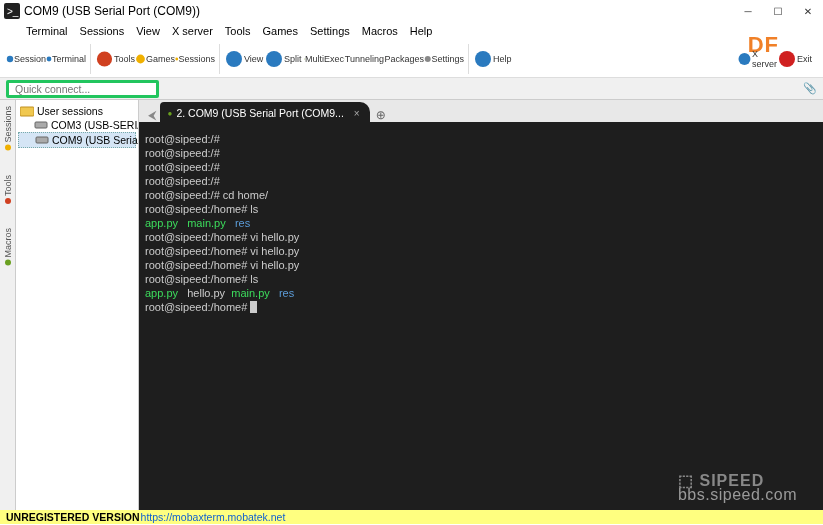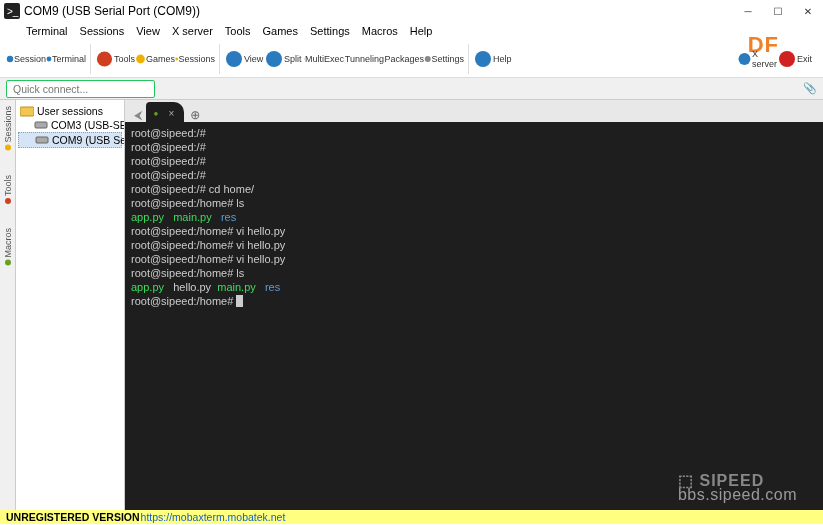--- a/index.html
+++ b/index.html
@@ -16,42 +16,42 @@
 
 .toolbar { height:38px; display:flex; align-items:center; padding:2px 6px; border-bottom:1px solid #ddd; position:relative; }
 .tool { display:flex; align-items:center; width:40px; cursor:default; }
 .tool-icon { width:20px; height:20px; }
 .tool-label { font-size:9px; color:#333; margin-top:1px; }
 .tool-sep { width:1px; height:30px; background:#ddd; margin:0 4px; }
 .watermark { position:absolute; right:44px; top:-8px; font-size:22px; font-weight:700; color:#f08028; letter-spacing:1px; }
 .tool-right { position:absolute; right:6px; display:flex; }
 
 .quickbar { height:22px; display:flex; align-items:center; background:#f0f0f0; border-bottom:1px solid #ccc; }
-.quick-input { flex:0 0 140px; height:18px; margin-left:6px; font-size:10.5px; color:#888; background:#fff; border:1px solid #22c55e; border-radius:2px; padding:1px 6px; }
+.quick-input { flex:0 0 140px; height:18px; margin-left:6px; font-size:10.5px; color:#888; background:#fff; border:3px solid #22c55e; border-radius:2px; padding:1px 6px; }
 .clip-icon { margin-left:auto; margin-right:6px; color:#888; }
 
 .main { display:flex; height:calc(525px - 22px - 18px - 38px - 22px - 15px); }
 .sidetabs { width:16px; background:#f0f0f0; border-right:1px solid #ccc; display:flex; flex-direction:column; align-items:center; padding-top:6px; gap:24px; font-size:9px; color:#555; }
 .sidetab { writing-mode:vertical-rl; transform:rotate(180deg); cursor:default; display:flex; align-items:center; gap:2px; }
 
-.sidebar { width:109px; background:#fff; border-right:1px solid #ccc; overflow:hidden; }
+.sidebar { width:123px; background:#fff; border-right:1px solid #ccc; overflow:hidden; }
 .tree { padding:4px 2px; font-size:10.5px; }
 .tree-row { display:flex; align-items:center; padding:1px 2px; gap:3px; white-space:nowrap; cursor:default; }
 .tree-row.sel { background:#d5e5f5; border:1px dotted #7aa; }
 .tree-ic { width:14px; height:12px; flex-shrink:0; }
 
 .termarea { flex:1; background:#f0f0f0; display:flex; flex-direction:column; }
 .tabbar { height:22px; background:#e8e8e8; display:flex; align-items:flex-end; padding-left:6px; }
 .tbarrow { font-size:12px; color:#888; padding:0 3px; }
 .tab { height:20px; background:#3a3a3a; color:#ccc; font-size:10.5px; padding:2px 10px 0 8px; border-radius:4px 10px 0 0; display:flex; align-items:center; gap:4px; position:relative; }
 .tab.active { background:#1e1e1e; color:#fff; }
 .tab-close { margin-left:6px; color:#aaa; font-size:10px; }
 .tab-add { color:#666; padding:0 6px; font-size:12px; }
 
-.terminal { flex:1; background:#1e1e1e; font-family:Consolas,"Courier New",monospace; font-size:11px; line-height:14px; color:#ccc; padding:4px 6px; position:relative; overflow:hidden; }
+.terminal { flex:1; background:#1e1e1e; font-family:Consolas,"Courier New",monospace; font-size:11px; line-height:14px; color:#ccc; padding:10px 6px; position:relative; overflow:hidden; }
 .tline { white-space:pre; }
 .green { color:#3cdc5c; }
 .blue { color:#5c9cd8; }
 .cursor { display:inline-block; width:7px; height:12px; background:#ccc; vertical-align:text-bottom; }
 .brand { position:absolute; right:26px; bottom:8px; color:#888; font-family:Arial,sans-serif; }
 .brand-logo { font-size:16px; font-weight:700; letter-spacing:1px; color:#888; }
 .brand-url { font-size:16px; color:#9a9a9a; letter-spacing:0.5px; }
 
 .statusbar { height:14px; background:#ffff80; font-size:10.5px; display:flex; align-items:center; padding:0 6px; }
 .statusbar b { font-weight:700; }
@@ -213,20 +213,21 @@
             <span>COM9  (USB Serial Port (COM9))</span>
           </div>
         </div>
     </div>
   </div>
   <div class="termarea">
     <div class="tabbar">
       <span class="tbarrow">⮜</span>
       <div class="tab active">
         <span style="color:#6aa020;font-size:8px;">●</span>
+        <span>2. COM9  (USB Serial Port (COM9...</span>
         <span class="tab-close">×</span>
       </div>
       <span class="tab-add">⊕</span>
     </div>
     <div class="terminal" id="term">
       <div class="tline">root@sipeed:/#</div>
         <div class="tline">root@sipeed:/#</div>
         <div class="tline">root@sipeed:/#</div>
         <div class="tline">root@sipeed:/#</div>
         <div class="tline">root@sipeed:/# cd home/</div>

